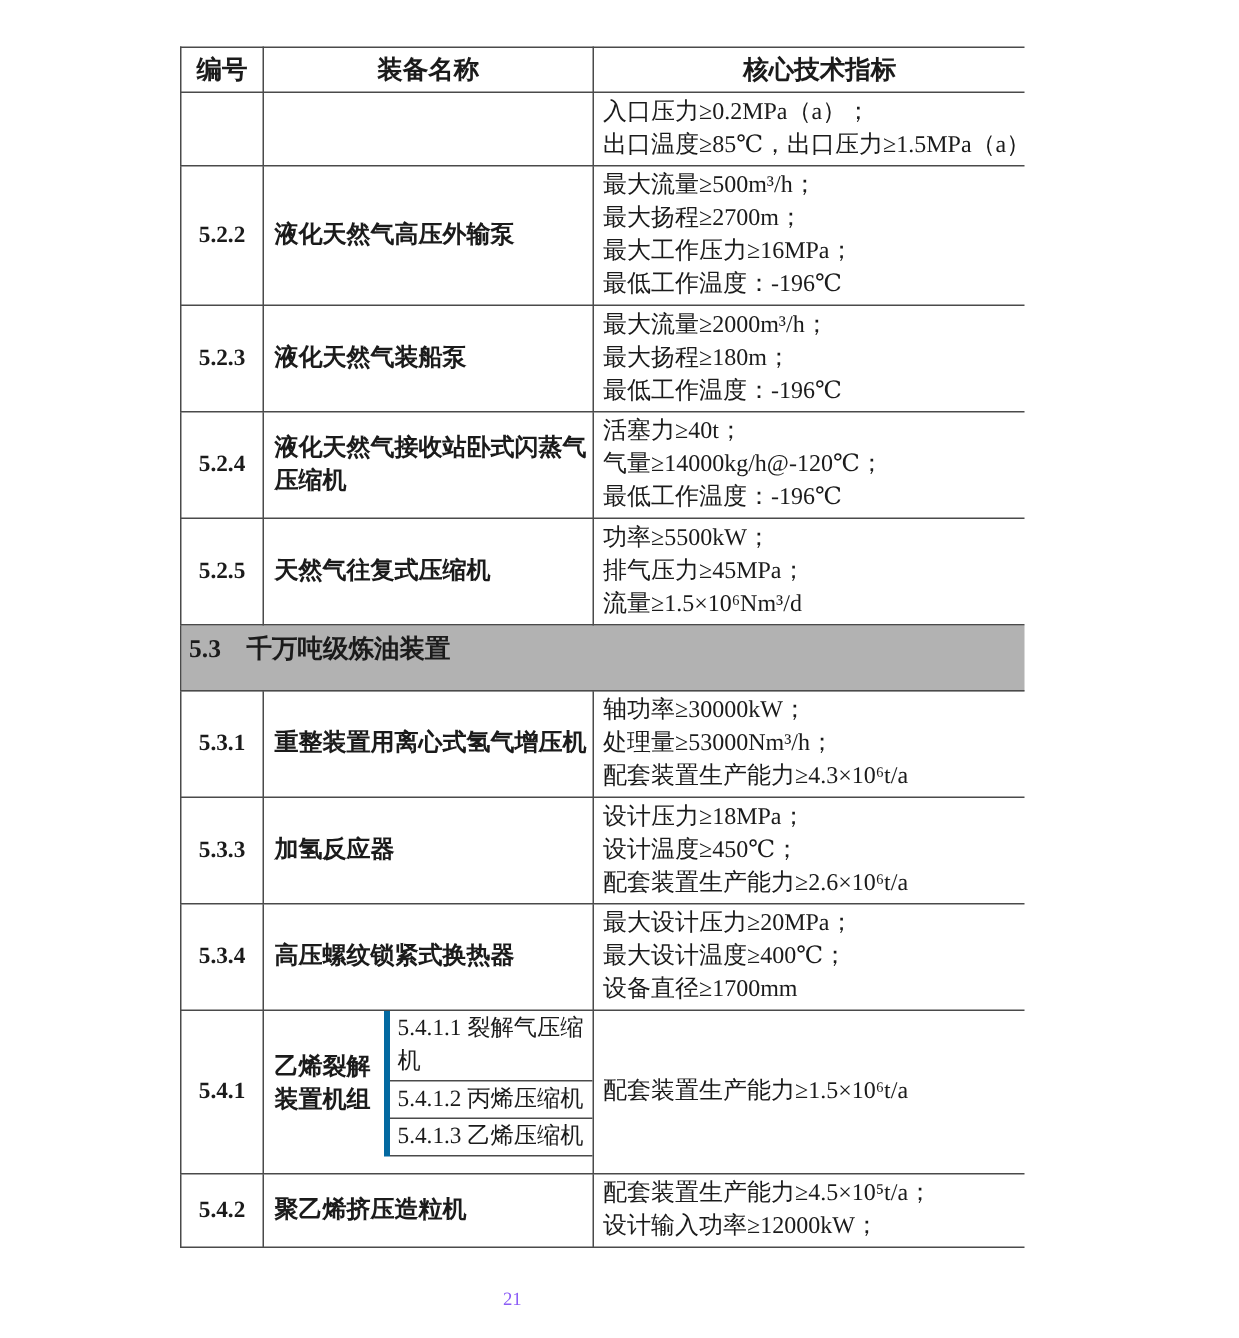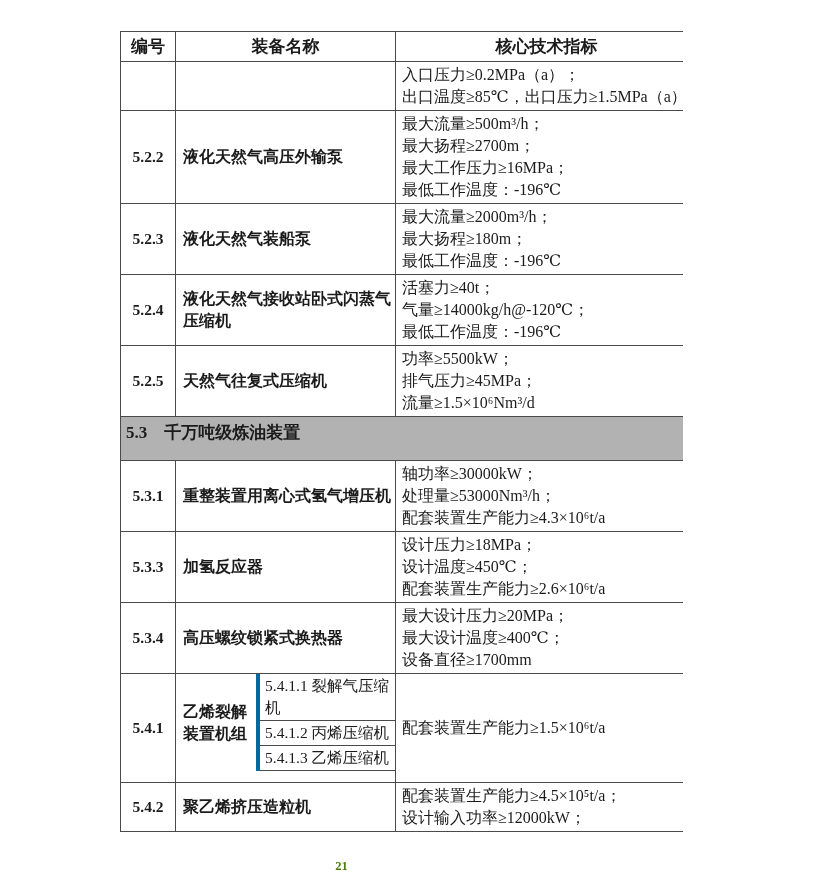--- a/index.html
+++ b/index.html
@@ -92,22 +92,21 @@
     font-size: 15.5px;
     line-height: 22px;
     padding: 1px 2px 1px 5px;
   }
   .page-number {
     position: absolute;
     left: 0; right: 0;
     top: 859px;
     text-align: center;
     font-size: 12.5px;
-    color: #4d7c0f;
-    font-weight: bold;
+    color: #8b5cf6;
   }
 </style>
 </head>
 <body>
 
 <div class="page">
 
   <table class="spec-table">
     <colgroup>
       <col class="c1">

